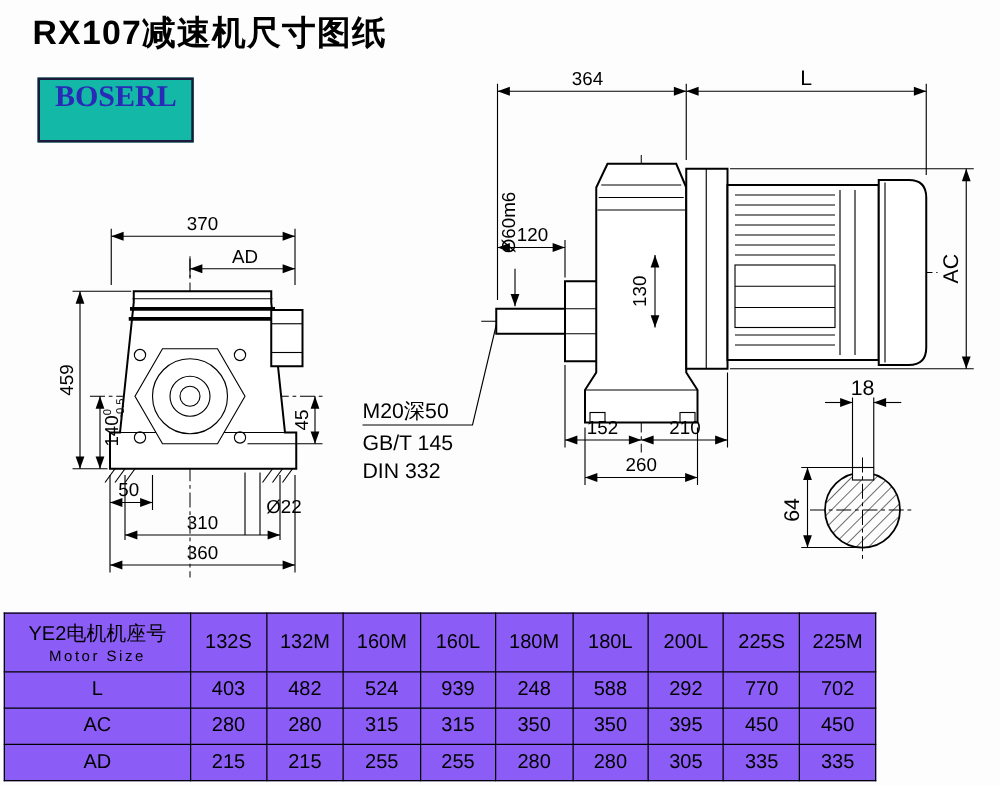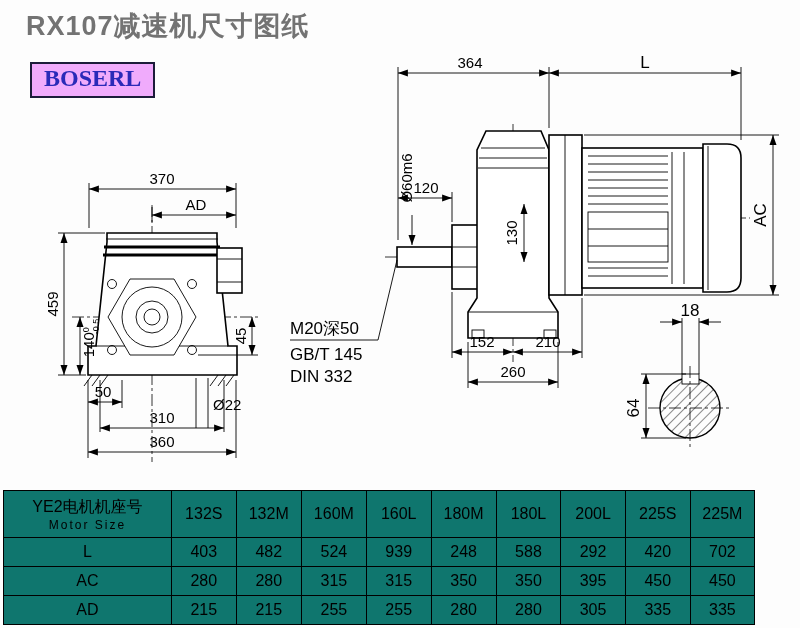--- a/index.html
+++ b/index.html
@@ -1,29 +1,29 @@
 <!DOCTYPE html>
 <html><head>
 <meta charset="utf-8">
 <style>
   html,body{margin:0;padding:0;background:#fff;}
   .page{position:relative;width:800px;height:628px;background:#fdfdfd;font-family:"Liberation Sans",sans-serif;overflow:hidden;}
-  .title{position:absolute;left:26px;top:8px;font-size:27px;font-weight:bold;color:#737373;letter-spacing:1px;}
-  .logo{position:absolute;left:30px;top:62px;border:2px solid #1c1c3a;background:#f0abfc;color:#2a2ab8;
-        font-family:"Liberation Serif",serif;font-size:24px;font-weight:bold;padding:1px 12px 4px 12px;}
+  .title{position:absolute;left:26px;top:8px;font-size:27px;font-weight:bold;color:#000000;letter-spacing:1px;}
+  .logo{position:absolute;left:30px;top:62px;border:2px solid #1c1c3a;background:#14b8a6;color:#2a2ab8;
+        font-family:"Liberation Serif",serif;font-size:24px;font-weight:bold;padding:1px 12px 20px 12px;}
   svg .fwf{stroke:#000;stroke-width:1.6;fill:#fff;}
   svg .tn{stroke:#000;stroke-width:0.9;fill:none;}
   svg .tnf{stroke:#000;stroke-width:0.9;fill:#fff;}
   svg .bd{stroke:#000;stroke-width:3;fill:none;}
   svg .dim{stroke:#000;stroke-width:0.9;fill:none;}
   svg .cl{stroke:#000;stroke-width:0.8;fill:none;stroke-dasharray:12 3 3 3;}
   svg text{fill:#000;stroke:none;font-family:"Liberation Sans",sans-serif;font-size:15px;}
   svg text.big{font-size:17px;}
   svg tspan.tol{font-size:9px;}
-  table.tbl{position:absolute;left:3px;top:490px;width:752px;border-collapse:collapse;background:#0f766e;}
+  table.tbl{position:absolute;left:3px;top:490px;width:698px;border-collapse:collapse;background:#8b5cf6;}
   table.tbl th,table.tbl td{border:1px solid #000;text-align:center;vertical-align:middle;
         font-size:16px;font-weight:normal;color:#000;padding:0;}
   table.tbl .hrow th{height:46px;}
   table.tbl .drow td,table.tbl .drow th{height:28px;}
   .hd-cn{font-size:16px;}
   .hd-en{font-size:12px;letter-spacing:2px;}
 </style>
 </head>
 <body>
 
@@ -242,21 +242,21 @@
     </tr>
     <tr class="drow">
       <th>L</th>
       <td>403</td>
       <td>482</td>
       <td>524</td>
       <td>939</td>
       <td>248</td>
       <td>588</td>
       <td>292</td>
-      <td>420</td>
+      <td>770</td>
       <td>702</td>
     </tr>
     <tr class="drow">
       <th>AC</th>
       <td>280</td>
       <td>280</td>
       <td>315</td>
       <td>315</td>
       <td>350</td>
       <td>350</td>

